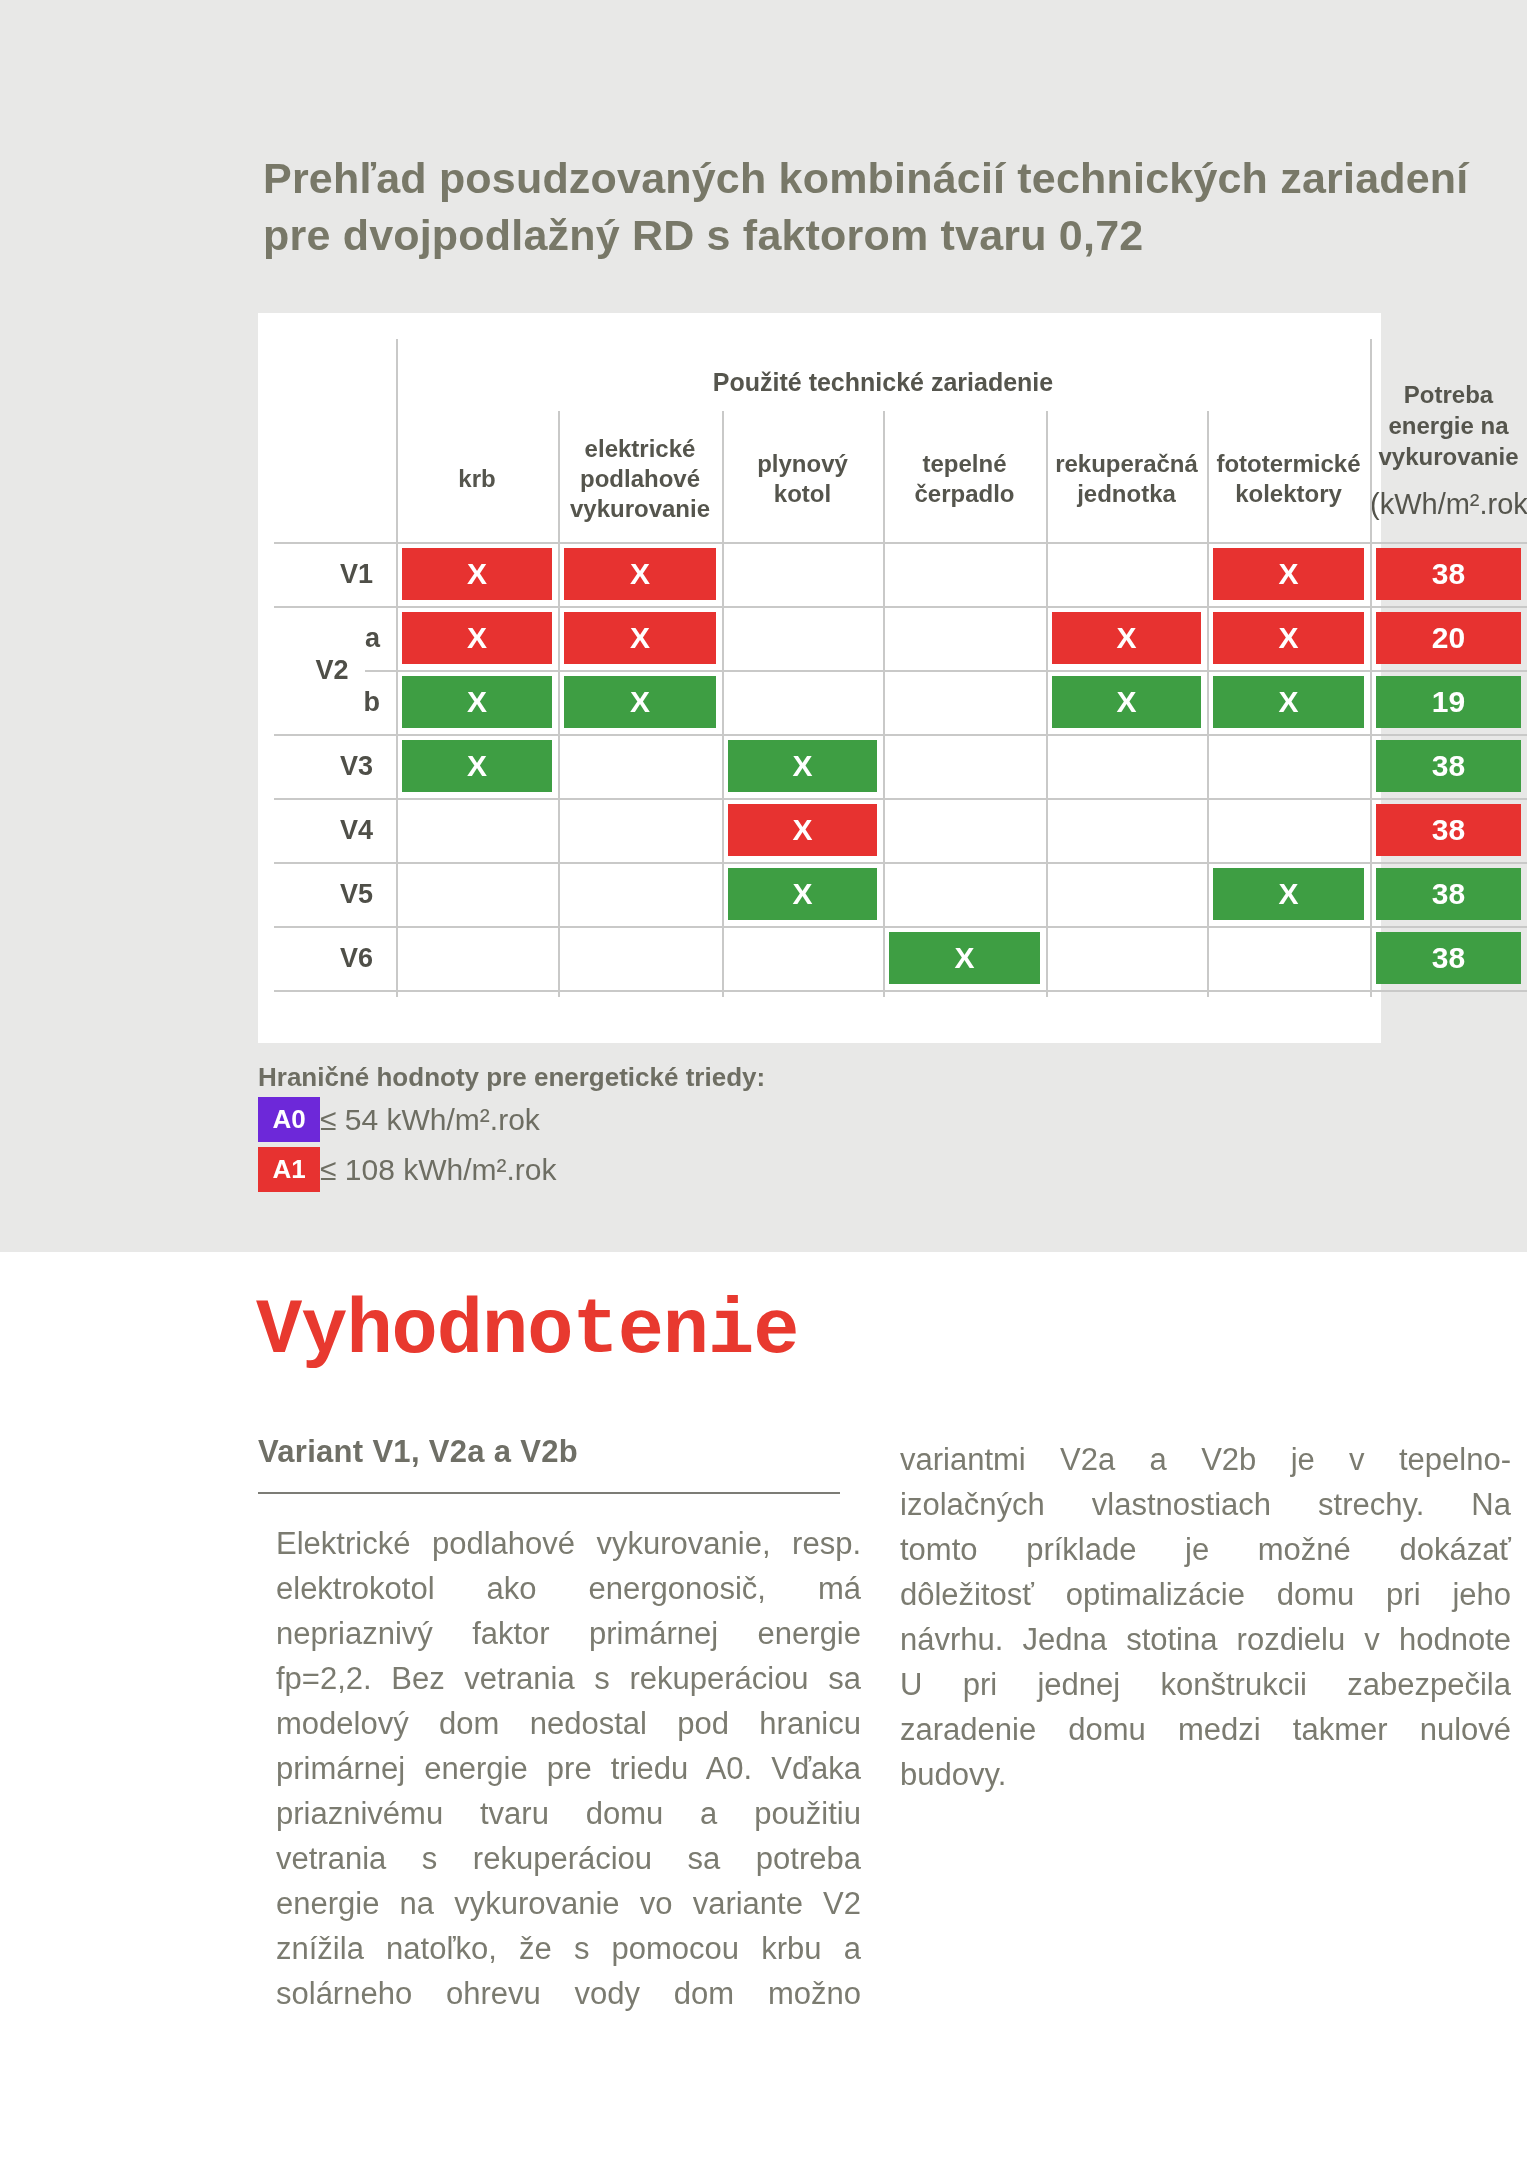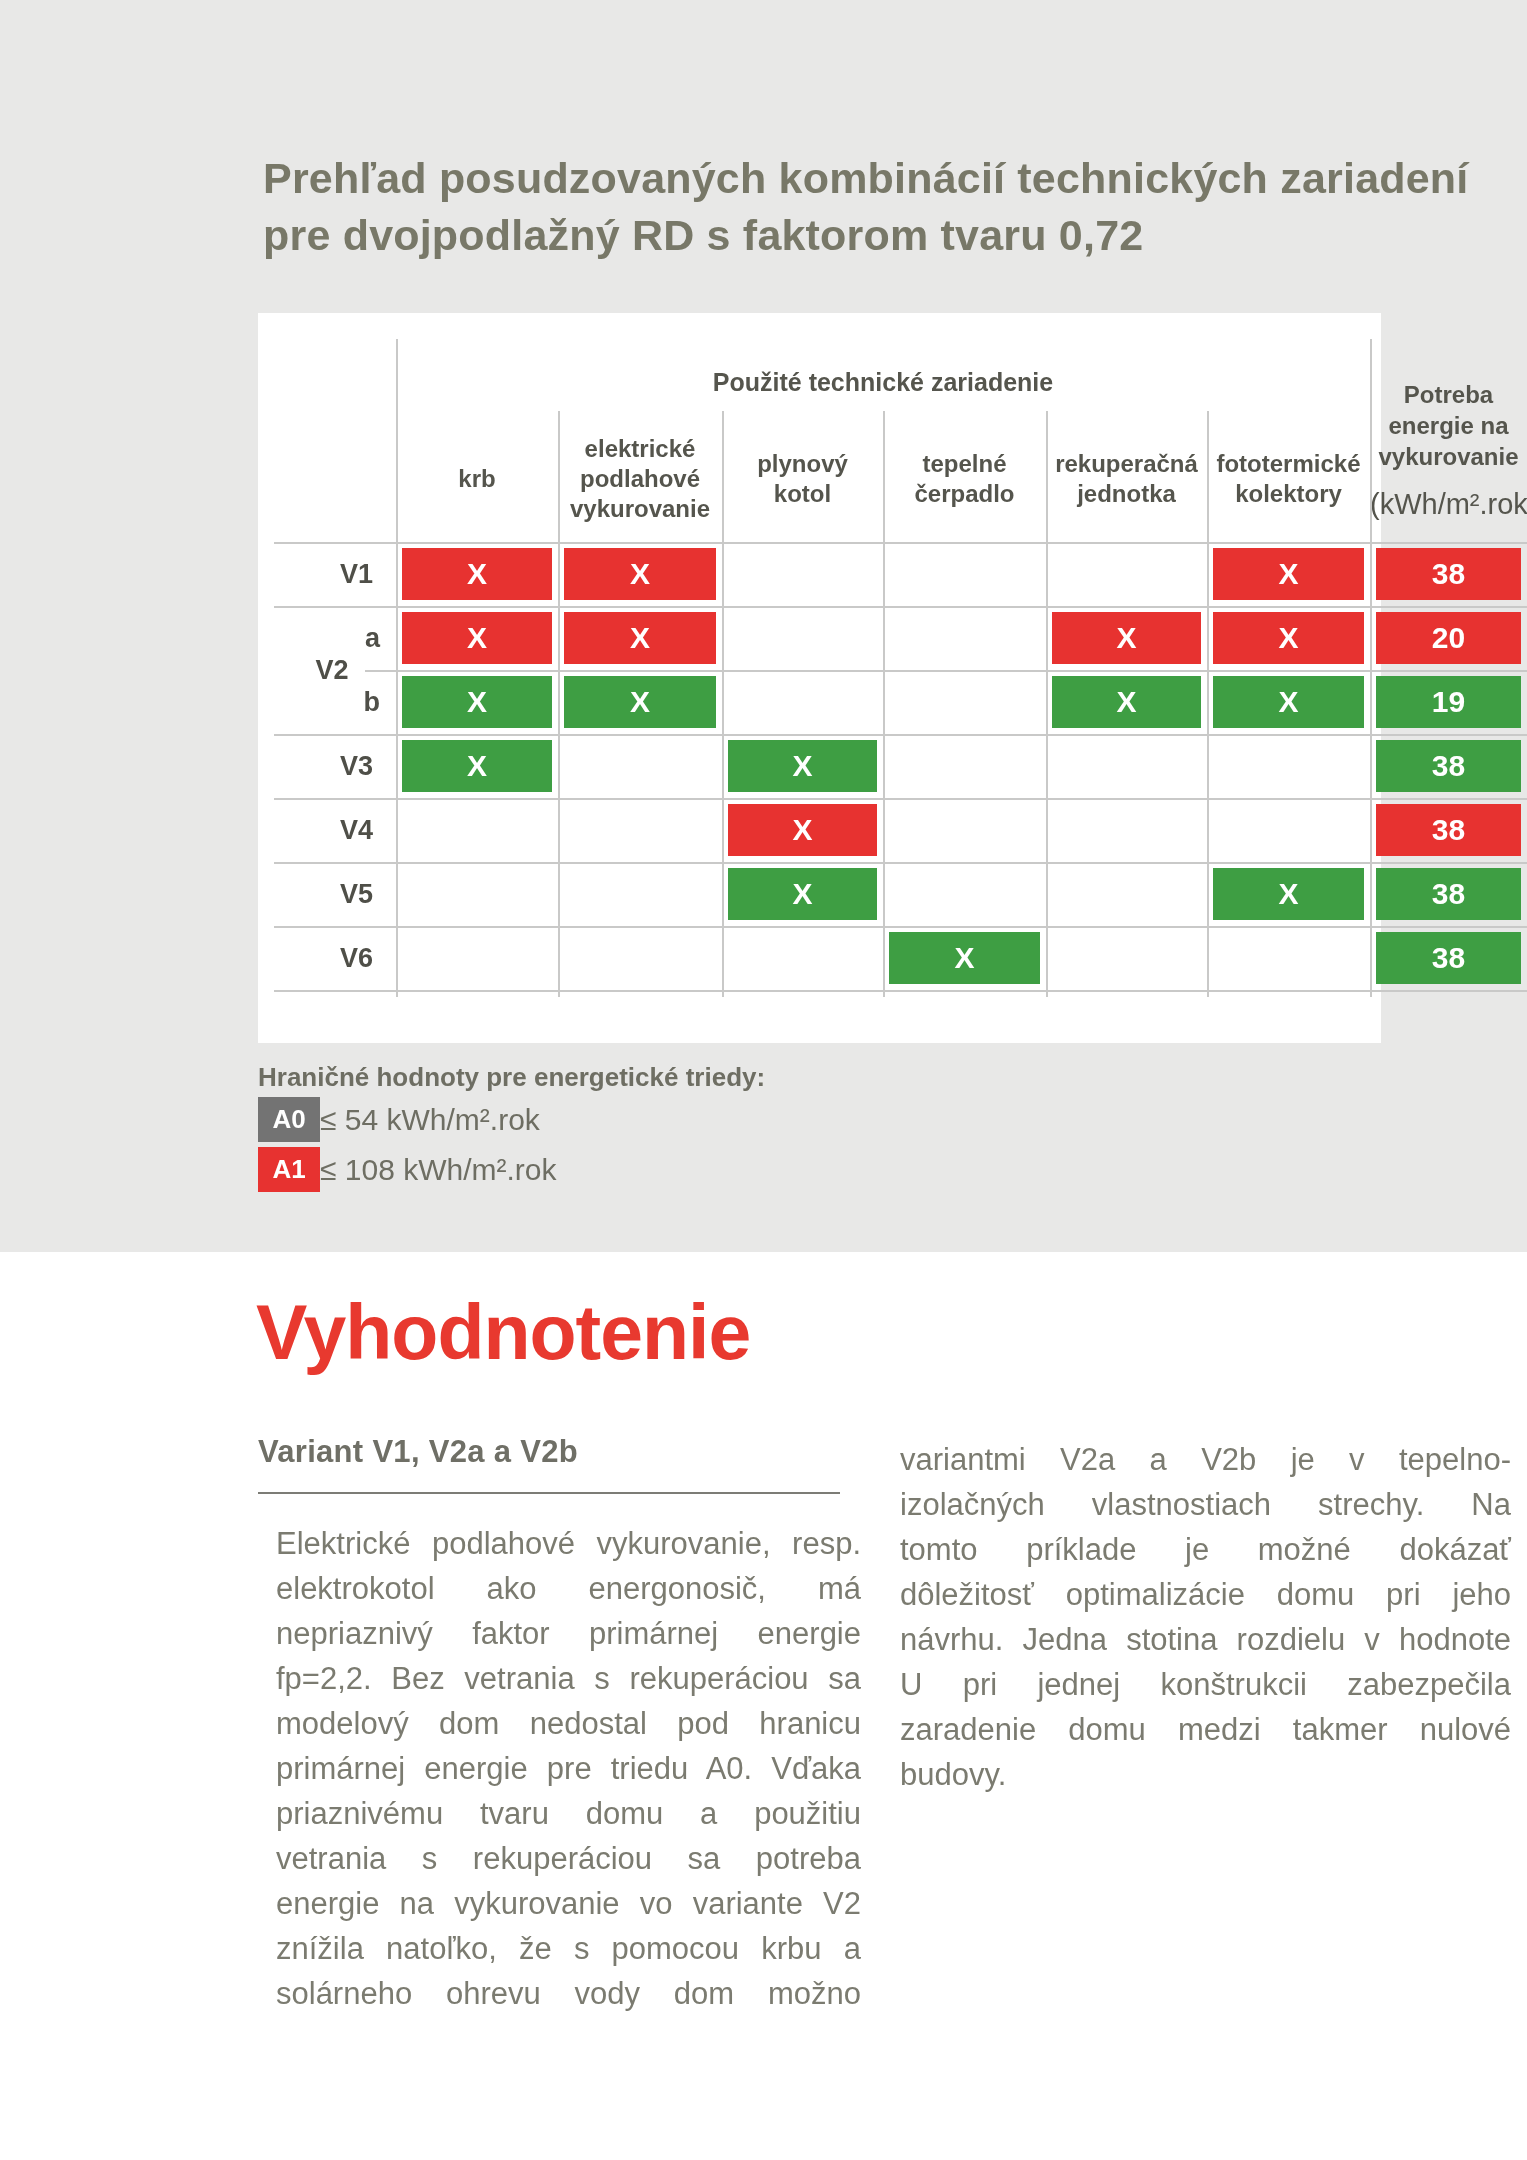--- a/index.html
+++ b/index.html
@@ -72,21 +72,21 @@
     color:#fff;font-size:26px;font-weight:bold;flex:0 0 auto;
   }
   .legend-text{font-size:30px;font-weight:normal;color:#6e6e63;}
 
   
   .bottom-section{
     position:absolute;left:0;top:1252px;width:1527px;height:908px;background:#ffffff;
   }
   .eval-heading{
     position:absolute;left:256px;top:1288px;
-    font-size:77px;font-weight:bold;color:#e8392f;letter-spacing:-1px;
+    font-size:77px;font-weight:bold;color:#e8392f;letter-spacing:-1px;font-family:Liberation Mono, monospace;
   }
   .variant-heading{
     position:absolute;left:258px;top:1434px;
     font-size:31px;font-weight:bold;color:#6f6f66;letter-spacing:.3px;
   }
   .variant-rule{
     position:absolute;left:258px;top:1492px;width:582px;height:2px;background:#7c7c76;
   }
   .text-col{
     position:absolute;
@@ -166,21 +166,21 @@
         <div class="row-label" style="top: 613px;">V6</div>
         <div class="mark-cell" style="left: 631px; top: 619px; width: 151px; background: rgb(62, 158, 67);">X</div>
         <div class="mark-cell" style="left: 1118px; top: 619px; width: 145px; background: rgb(62, 158, 67);">38</div>
       </div>
     <div class="v2-label">V2</div>
   </div>
 
   <div class="legend-title">Hraničné hodnoty pre energetické triedy:</div>
   <div id="legend-items">
       <div class="legend-item" style="top: 1097px;">
-        <div class="legend-badge" style="background: #737373;">A0</div>
+        <div class="legend-badge" style="background: #6d28d9;">A0</div>
         <div class="legend-text">≤ 54 kWh/m².rok</div>
       </div>
       <div class="legend-item" style="top: 1147px;">
         <div class="legend-badge" style="background: rgb(231, 50, 48);">A1</div>
         <div class="legend-text">≤ 108 kWh/m².rok</div>
       </div>
     </div>
 
   <div class="bottom-section"></div>
   <div class="eval-heading">Vyhodnotenie</div>

